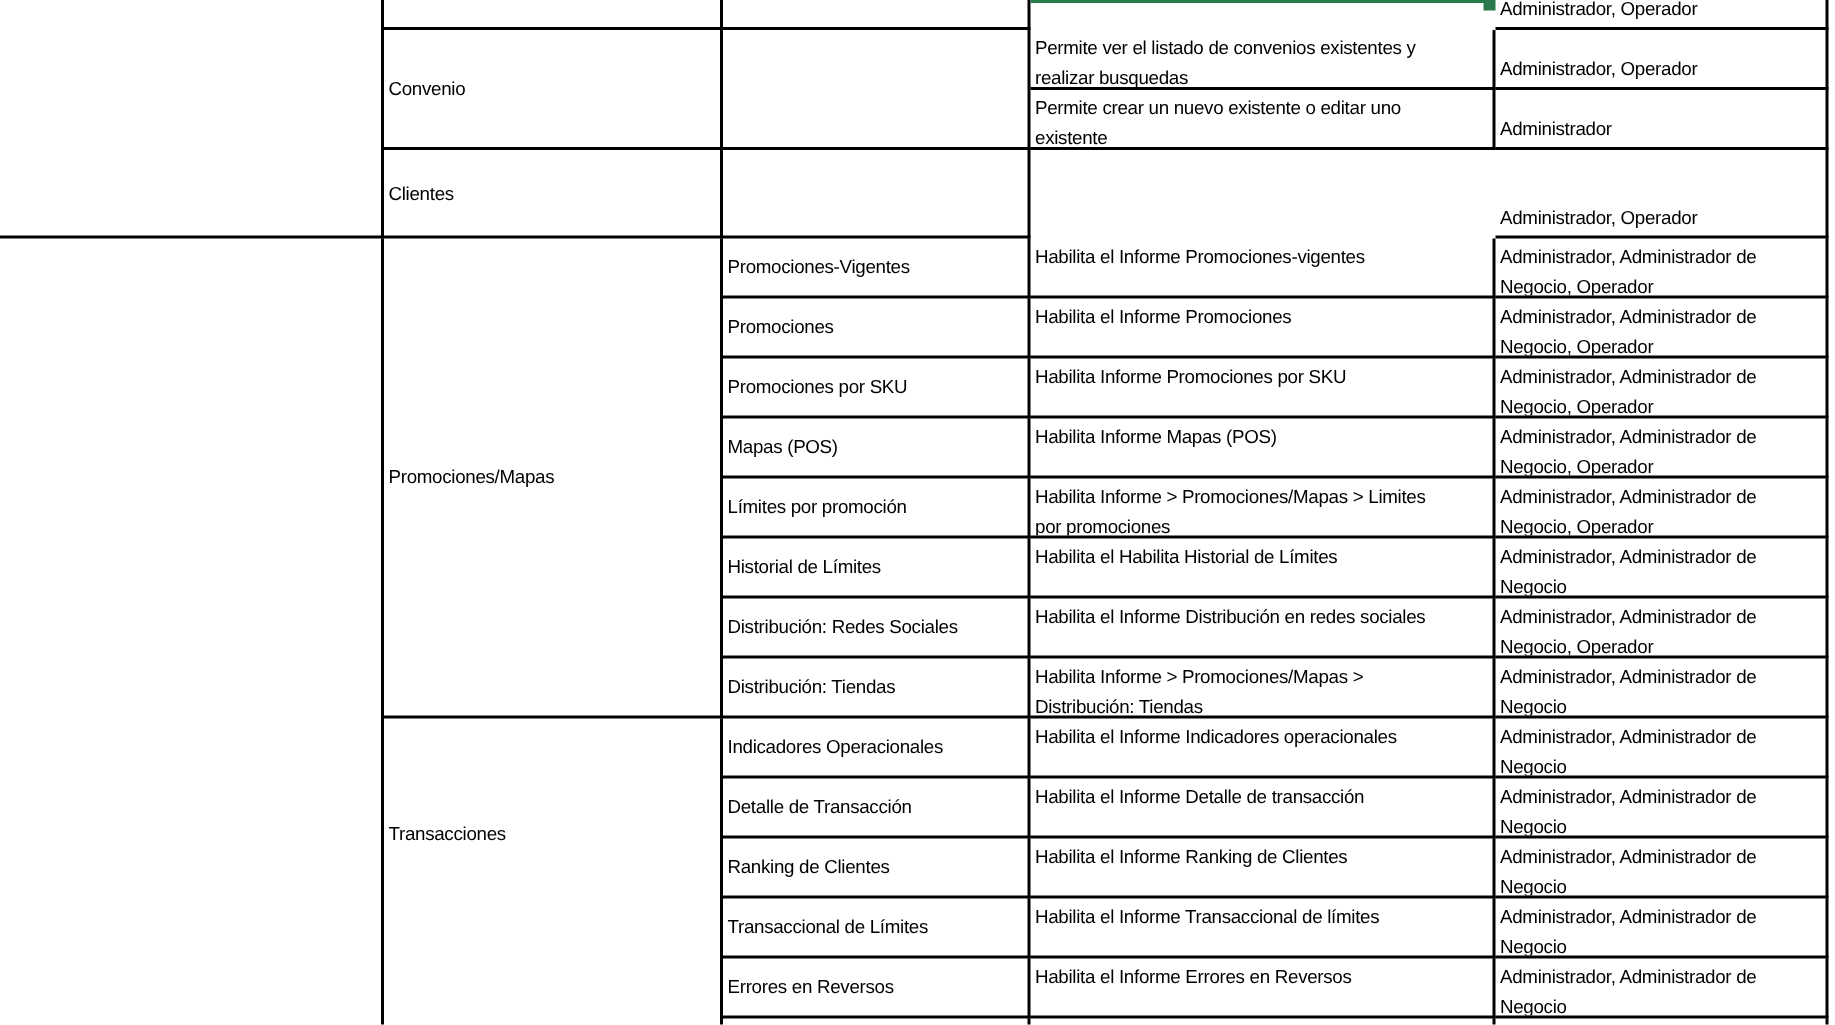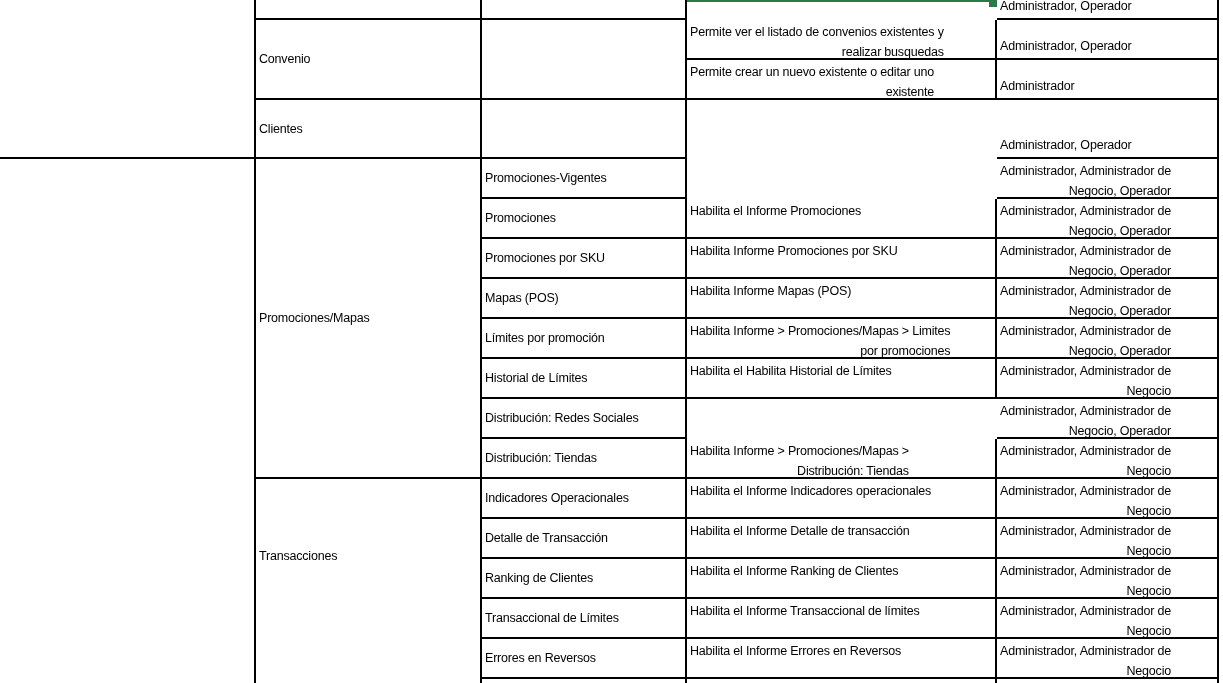--- a/index.html
+++ b/index.html
@@ -16,21 +16,21 @@
   .cell{
     box-sizing:border-box;
     border-right:2px solid #000;
     border-bottom:2px solid #000;
     padding:2px 3px;
     font-size:12.5px;line-height:20px;letter-spacing:-0.2px;color:#000;
     overflow:hidden;display:flex;
     white-space:pre-line;
   }
   .nbb{border-bottom:none;}
-  .vt{align-items:flex-start;text-align:right;}
+  .vt{align-items:flex-start;}
   .vm{align-items:center;}
   .vb{align-items:flex-end;}
   .sel-bottom{
     position:absolute;left:687px;top:0;width:306px;height:2px;
     background:#287a4b;z-index:5;
   }
   .sel-handle{
     position:absolute;left:989px;top:0;width:8px;height:7px;
     background:#287a4b;z-index:6;
   }
@@ -69,26 +69,28 @@
     <div class="cell vm" style="grid-area:14/3/15/4">Detalle de Transacción</div>
     <div class="cell vm" style="grid-area:15/3/16/4">Ranking de Clientes</div>
     <div class="cell vm" style="grid-area:16/3/17/4">Transaccional de Límites</div>
     <div class="cell vm" style="grid-area:17/3/18/4">Errores en Reversos</div>
     <div class="cell nbb" style="grid-area:18/3/19/4"></div>
 
     <div class="cell vt" style="grid-area:2/4/3/5">Permite ver el listado de convenios existentes y
 realizar busquedas</div>
     <div class="cell vt" style="grid-area:3/4/4/5">Permite crear un nuevo existente o editar uno
 existente</div>
+    <div class="cell vt" style="grid-area:5/4/6/5">Habilita el Informe Promociones-vigentes</div>
     <div class="cell vt" style="grid-area:6/4/7/5">Habilita el Informe Promociones</div>
     <div class="cell vt" style="grid-area:7/4/8/5">Habilita Informe Promociones por SKU</div>
     <div class="cell vt" style="grid-area:8/4/9/5">Habilita Informe Mapas (POS)</div>
     <div class="cell vt" style="grid-area:9/4/10/5">Habilita Informe &gt; Promociones/Mapas &gt; Limites
 por promociones</div>
     <div class="cell vt" style="grid-area:10/4/11/5">Habilita el Habilita Historial de Límites</div>
+    <div class="cell vt" style="grid-area:11/4/12/5">Habilita el Informe Distribución en redes sociales</div>
     <div class="cell vt" style="grid-area:12/4/13/5">Habilita Informe &gt; Promociones/Mapas &gt;
 Distribución: Tiendas</div>
     <div class="cell vt" style="grid-area:13/4/14/5">Habilita el Informe Indicadores operacionales</div>
     <div class="cell vt" style="grid-area:14/4/15/5">Habilita el Informe Detalle de transacción</div>
     <div class="cell vt" style="grid-area:15/4/16/5">Habilita el Informe Ranking de Clientes</div>
     <div class="cell vt" style="grid-area:16/4/17/5">Habilita el Informe Transaccional de límites</div>
     <div class="cell vt" style="grid-area:17/4/18/5">Habilita el Informe Errores en Reversos</div>
     <div class="cell nbb" style="grid-area:18/4/19/5"></div>
 
     <div class="cell vb" style="grid-area:1/5/2/6">Administrador, Operador</div>

